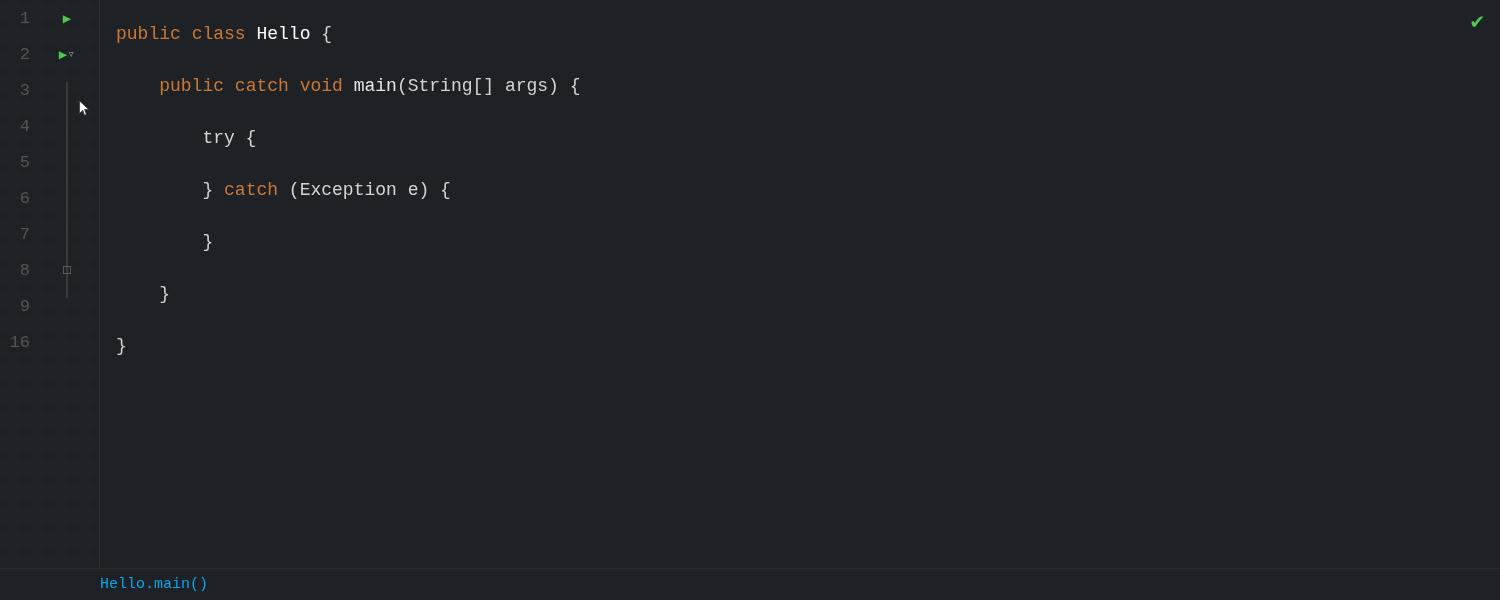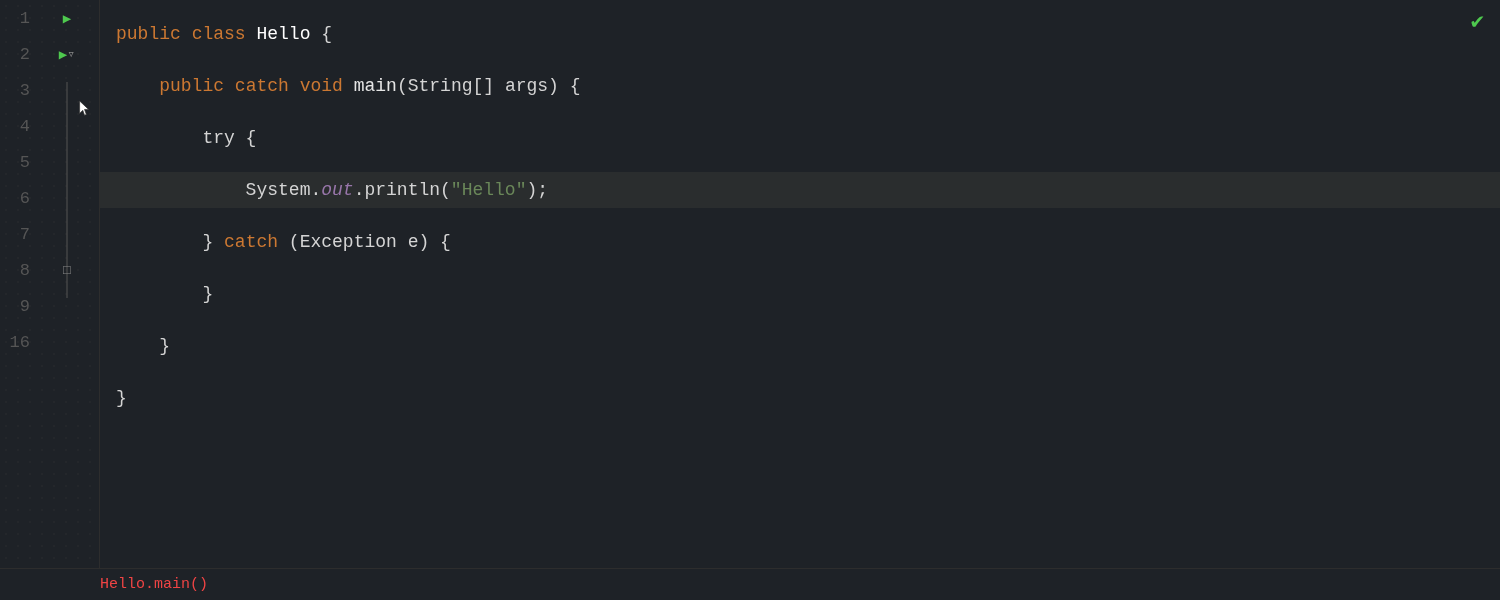--- a/index.html
+++ b/index.html
@@ -138,21 +138,21 @@
       right: 0;
       height: 32px;
       background: #1e2227;
       border-top: 1px solid #2d2d2d;
       display: flex;
       align-items: center;
       padding-left: 100px;
     }
 
     .bottom-text {
-      color: #ef4444;
+      color: #0ea5e9;
       font-size: 15px;
     }
 
     
     .gutter::before {
       content: '';
       position: absolute;
       top: 0; left: 0; right: 0; bottom: 0;
       background-image: radial-gradient(circle, #333 1px, transparent 1px);
       background-size: 12px 12px;
@@ -211,21 +211,20 @@
       </div>
       <div class="line-row">
         <span class="line-number">16</span>
         <div class="gutter-icons"></div>
       </div>
     </div>
   <div class="code-area" id="code-area">
       <div class="code-line"><span class="kw">public </span><span class="kw">class </span><span class="class-name">Hello</span><span class="plain"> {</span></div>
       <div class="code-line"><span class="kw">    public </span><span class="kw">catch </span><span class="kw">void </span><span class="method">main</span><span class="plain">(</span><span class="plain">String</span><span class="plain">[] args) {</span></div>
       <div class="code-line"><span class="plain">        try {</span></div>
-      <div class="code-line active-line"><span class="sys">            System.</span><span class="italic">out</span><span class="sys">.println(</span><span class="string">"Hello"</span><span class="plain">);</span></div>
       <div class="code-line"><span class="plain">        } </span><span class="kw">catch </span><span class="plain">(Exception e) {</span></div>
       <div class="code-line"><span class="plain">        }</span></div>
       <div class="code-line"><span class="plain">    }</span></div>
       <div class="code-line"><span class="plain">}</span></div>
       <div class="code-line"></div>
     </div>
   <div class="checkmark">✔</div>
 </div>
 
 <div class="bottom-bar">

